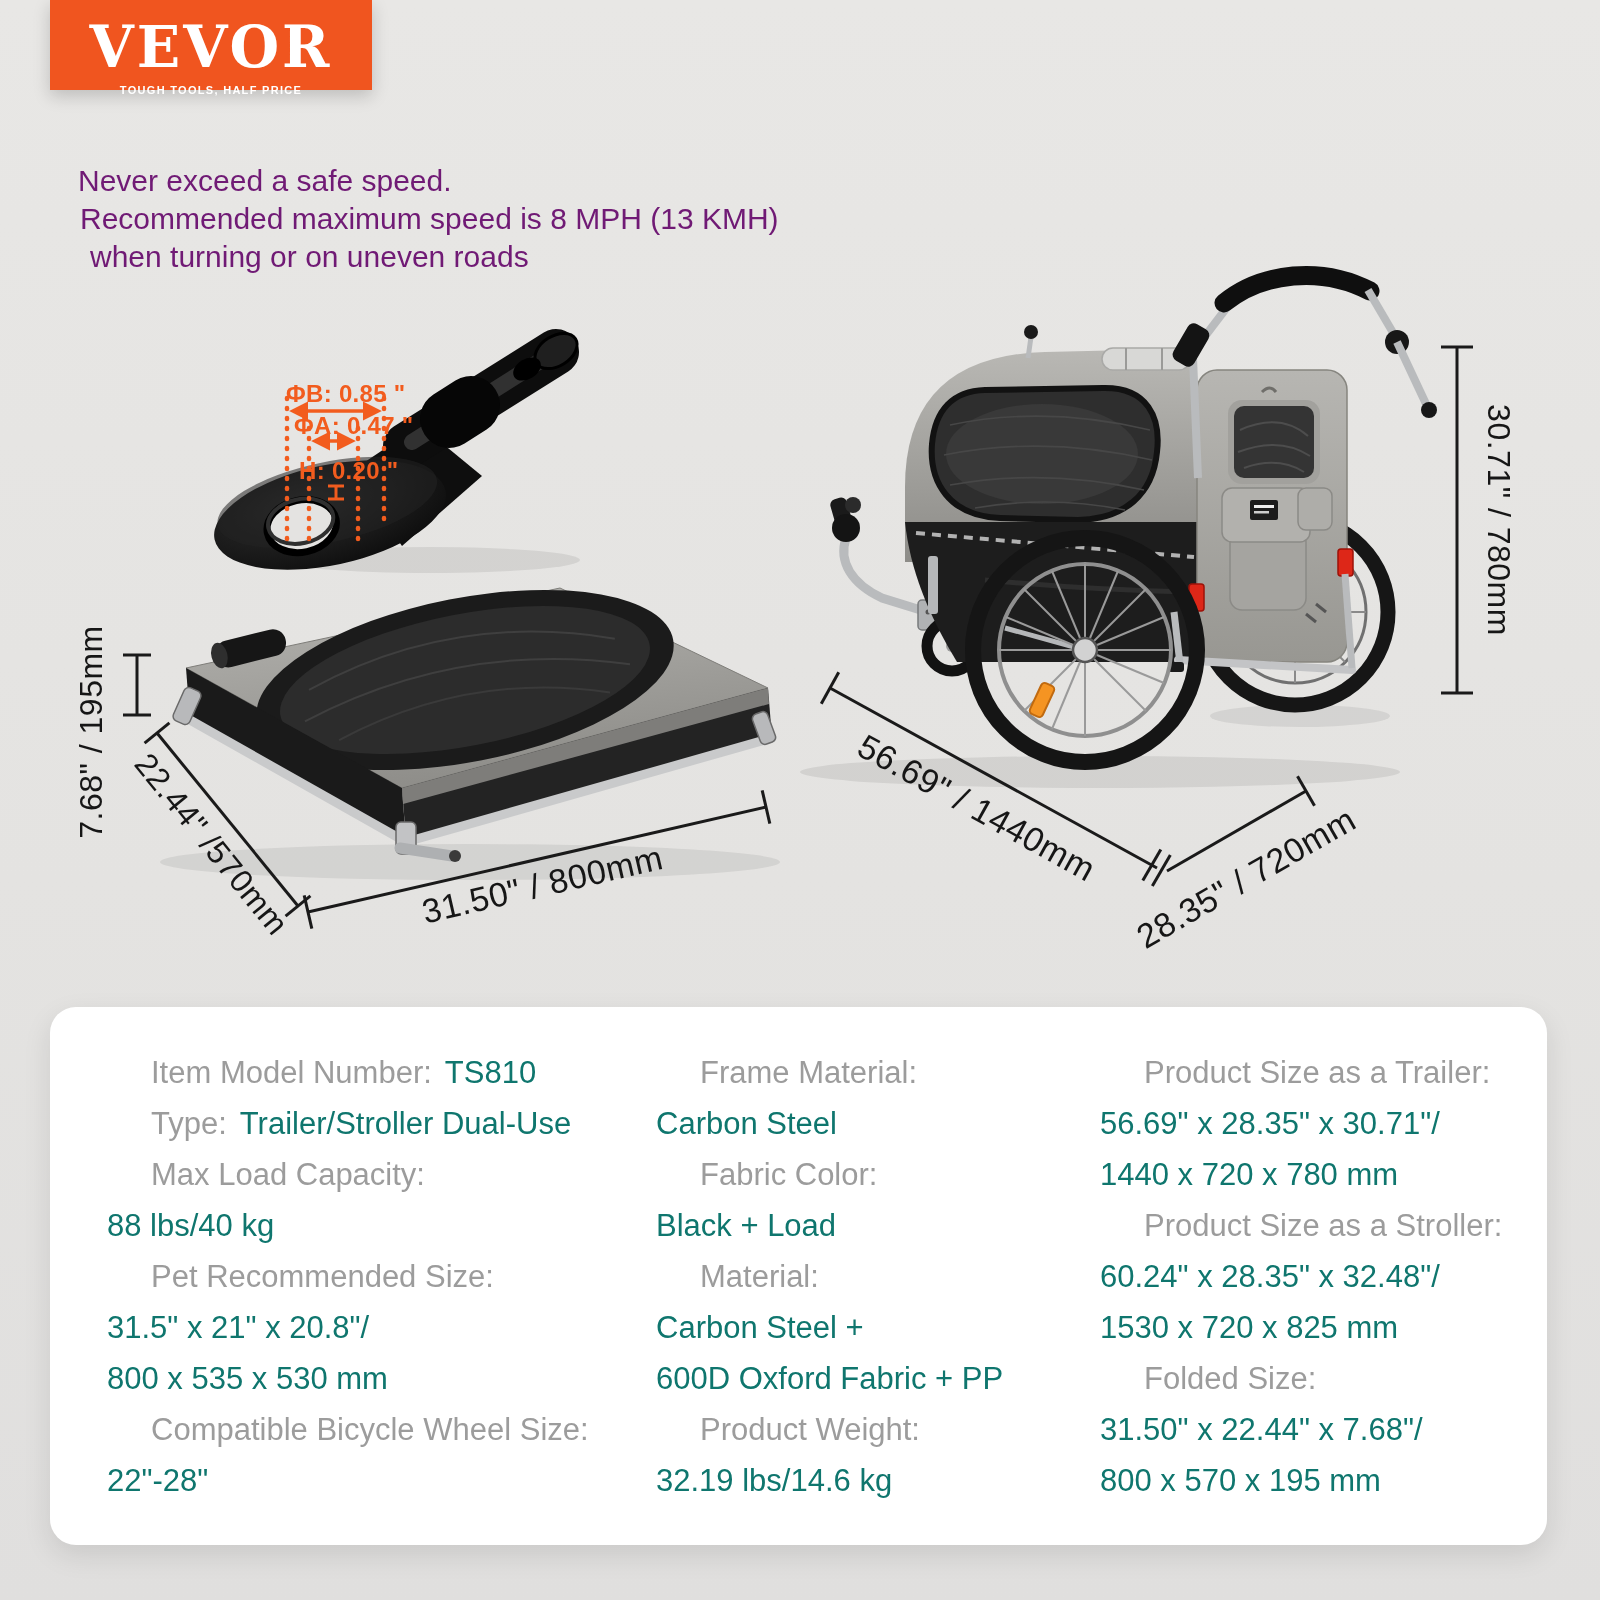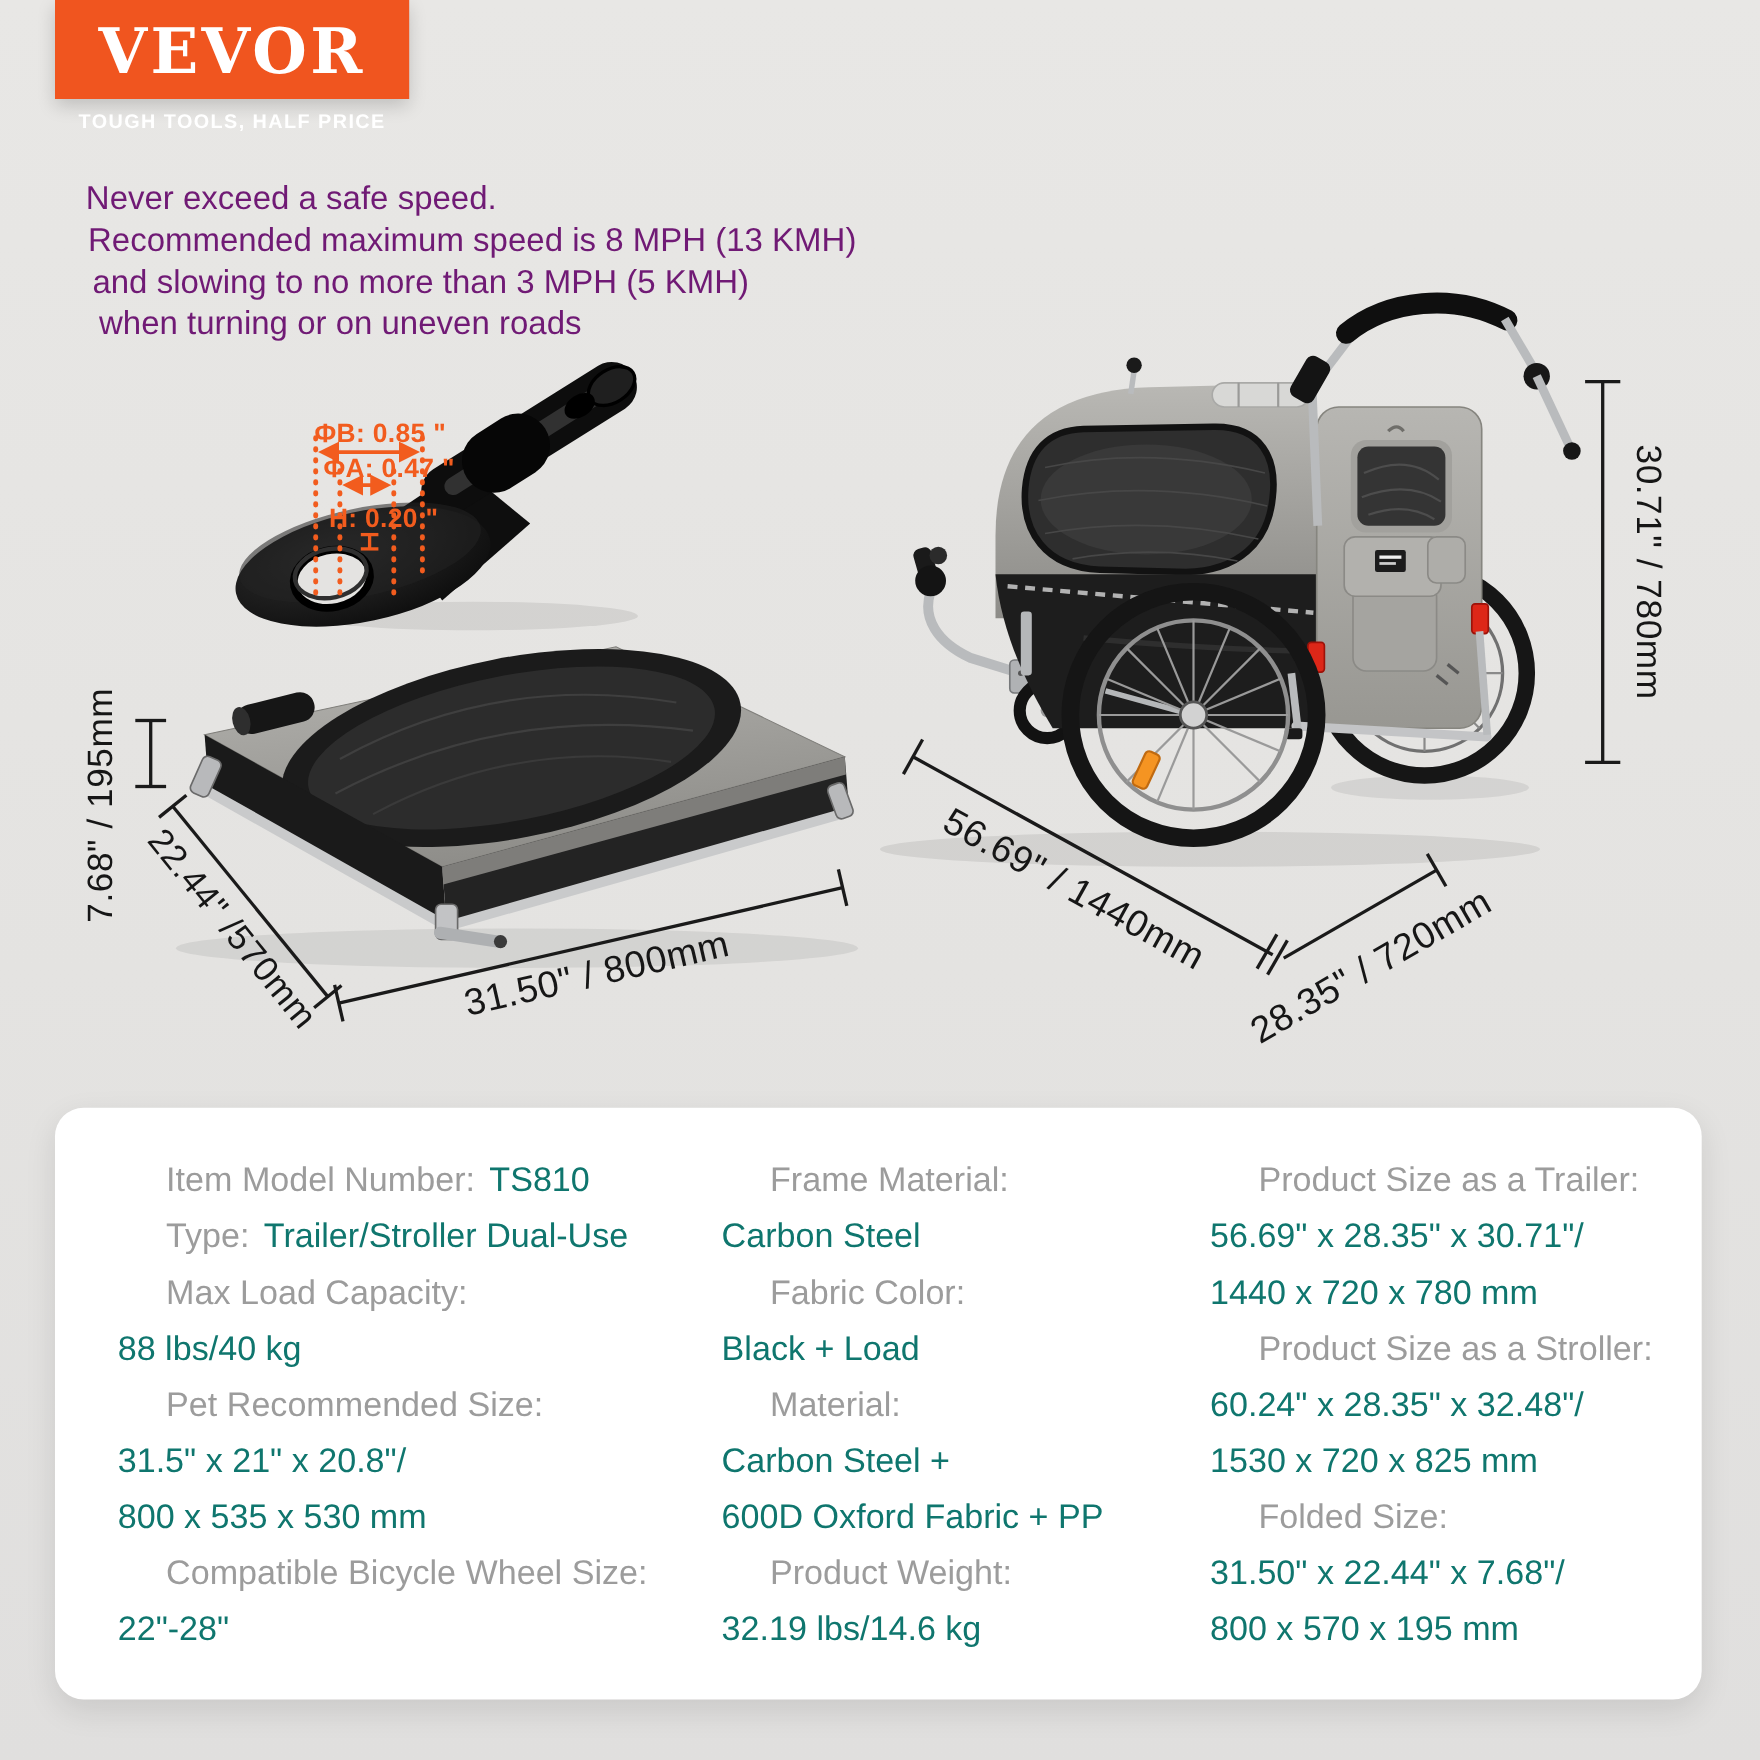--- a/index.html
+++ b/index.html
@@ -14,21 +14,21 @@
     position:absolute;left:50px;top:0;width:322px;height:90px;
     background:#f0551f;color:#fff;text-align:center;
     box-shadow:0 6px 16px rgba(0,0,0,.18);
   }
   .logo-name{
     font-family:"DejaVu Serif","Liberation Serif",serif;
     font-weight:700;font-size:57px;letter-spacing:3px;line-height:1;
     margin-top:18px;
   }
   .logo-tag{
-    font-weight:700;font-size:18px;letter-spacing:1.3px;margin-top:25px;
+    font-weight:700;font-size:11px;letter-spacing:1.3px;margin-top:9px;
   }
   
   .warning{
     position:absolute;left:78px;top:162px;color:#701a75;
     font-size:30px;line-height:38px;font-weight:400;
   }
   .warning .w2{padding-left:2px}
   .warning .w3{padding-left:6px}
   .warning .w4{padding-left:12px}
   
@@ -302,21 +302,20 @@
 </svg>
 
 <div class="logo">
   <div class="logo-name">VEVOR</div>
   <div class="logo-tag">TOUGH TOOLS, HALF PRICE</div>
 </div>
 
 <div class="warning">
   <div class="w1">Never exceed a safe speed.</div>
   <div class="w2">Recommended maximum speed is 8 MPH (13 KMH)</div>
-  <div class="w3">and slowing to no more than 3 MPH (5 KMH)</div>
   <div class="w4">when turning or on uneven roads</div>
 </div>
 
 <div class="spec-card">
   <div class="spec-col col1">
     <div class="sline"><span class="lbl">Item Model Number:</span><span class="val pairval">TS810</span></div>
     <div class="sline"><span class="lbl">Type:</span><span class="val pairval">Trailer/Stroller Dual-Use</span></div>
     <div class="sline lbl">Max Load Capacity:</div>
     <div class="sline val">88 lbs/40 kg</div>
     <div class="sline lbl">Pet Recommended Size:</div>

